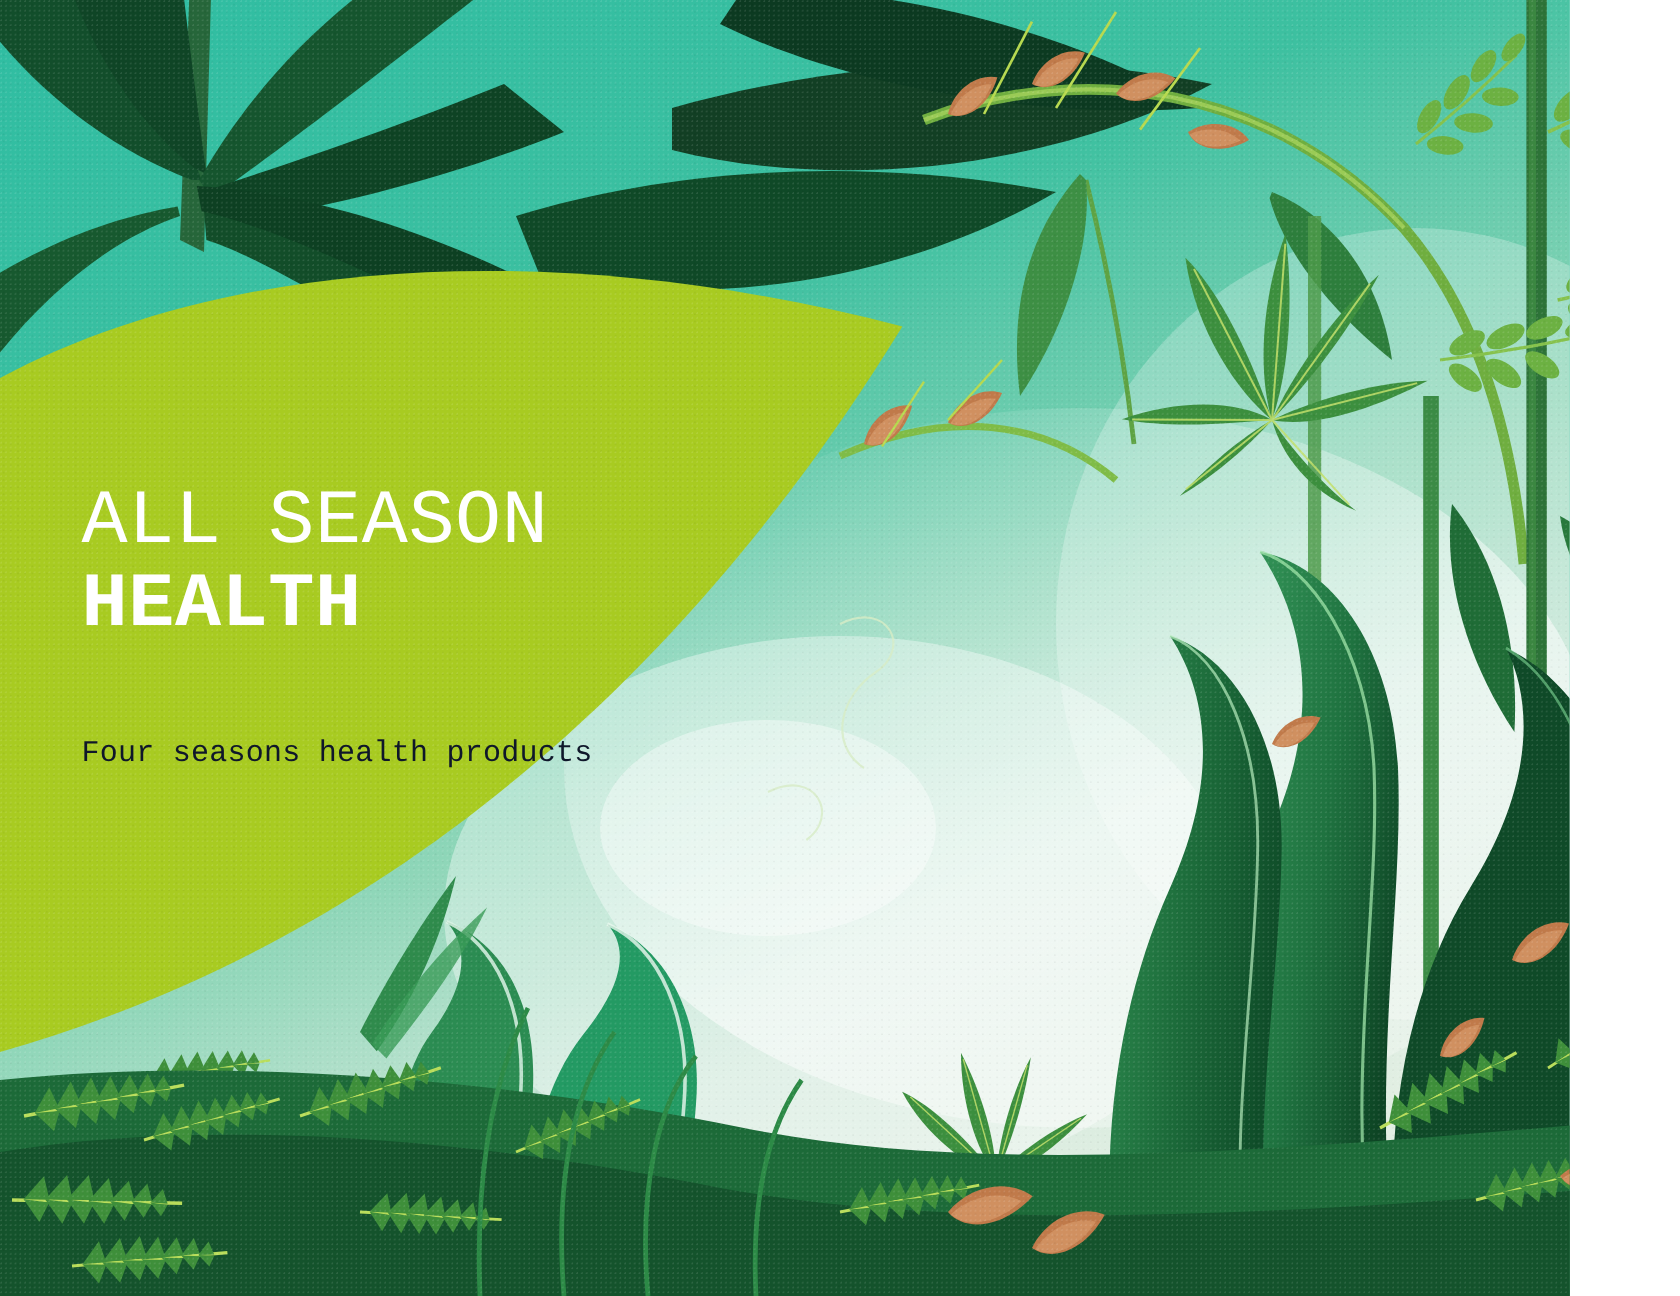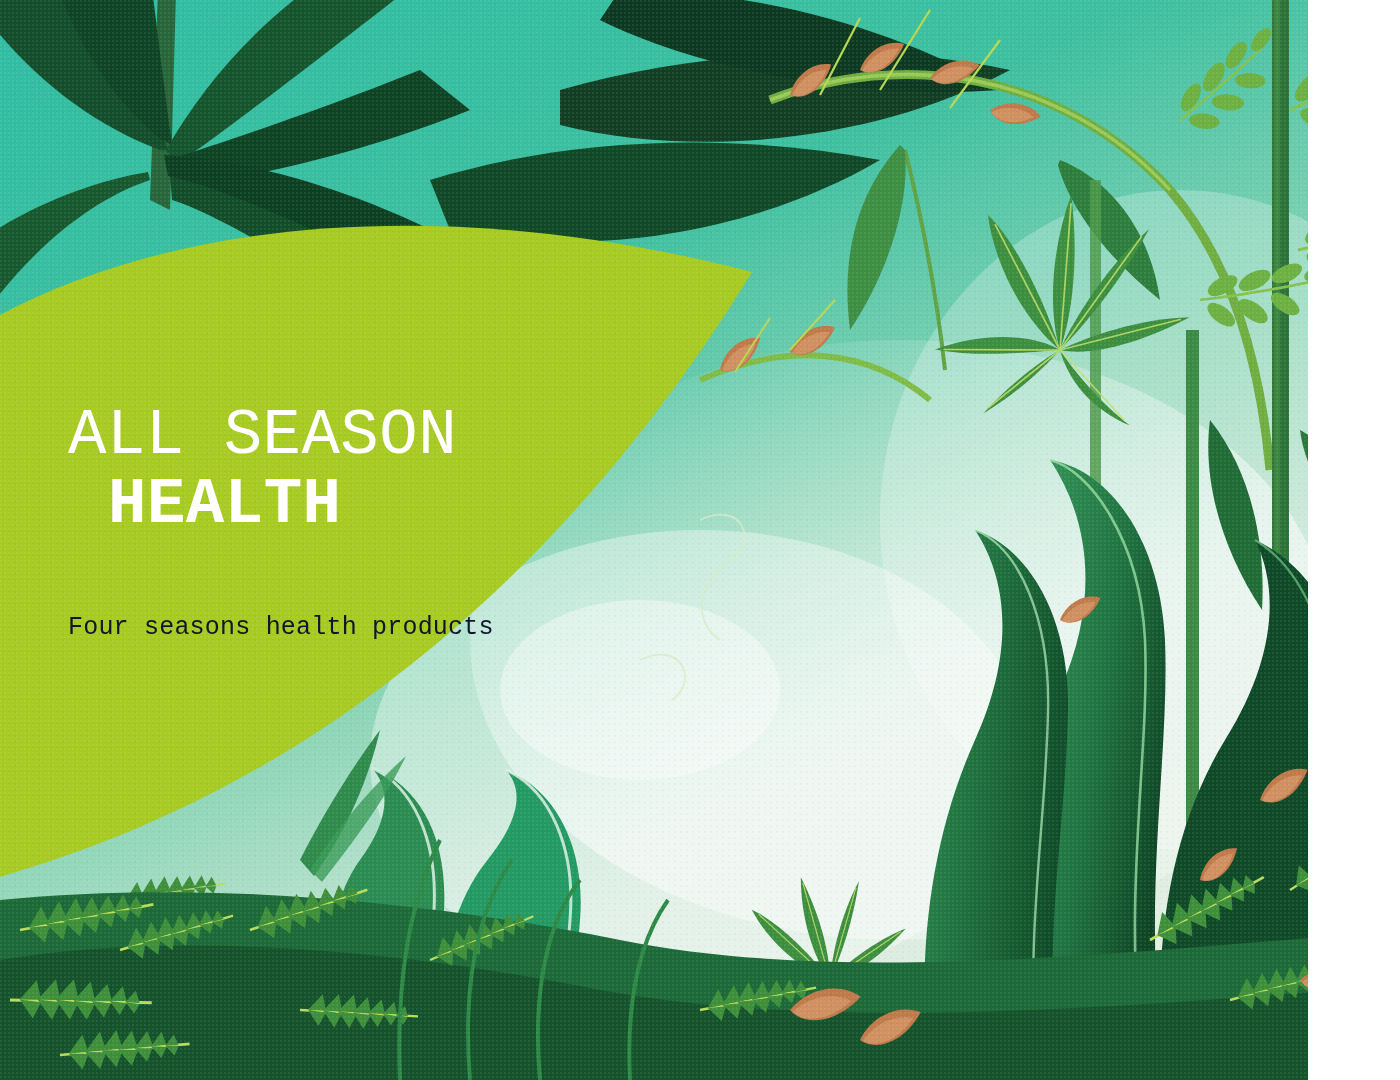--- a/index.html
+++ b/index.html
@@ -47,21 +47,20 @@
   .headline .line-1 {
     display: block;
     font-size: 64px;
     font-weight: 300;
   }
   .headline .line-2 {
     display: block;
     font-size: 64px;
     font-weight: 700;
     margin-top: 4px;
-    margin-left: 40px;
   }
   .subtitle {
     margin: 0;
     padding-top: 74px;
     color: #0f172a;
     font-size: 25px;
     font-weight: 300;
     letter-spacing: 0.2px;
   }
   .grain {

